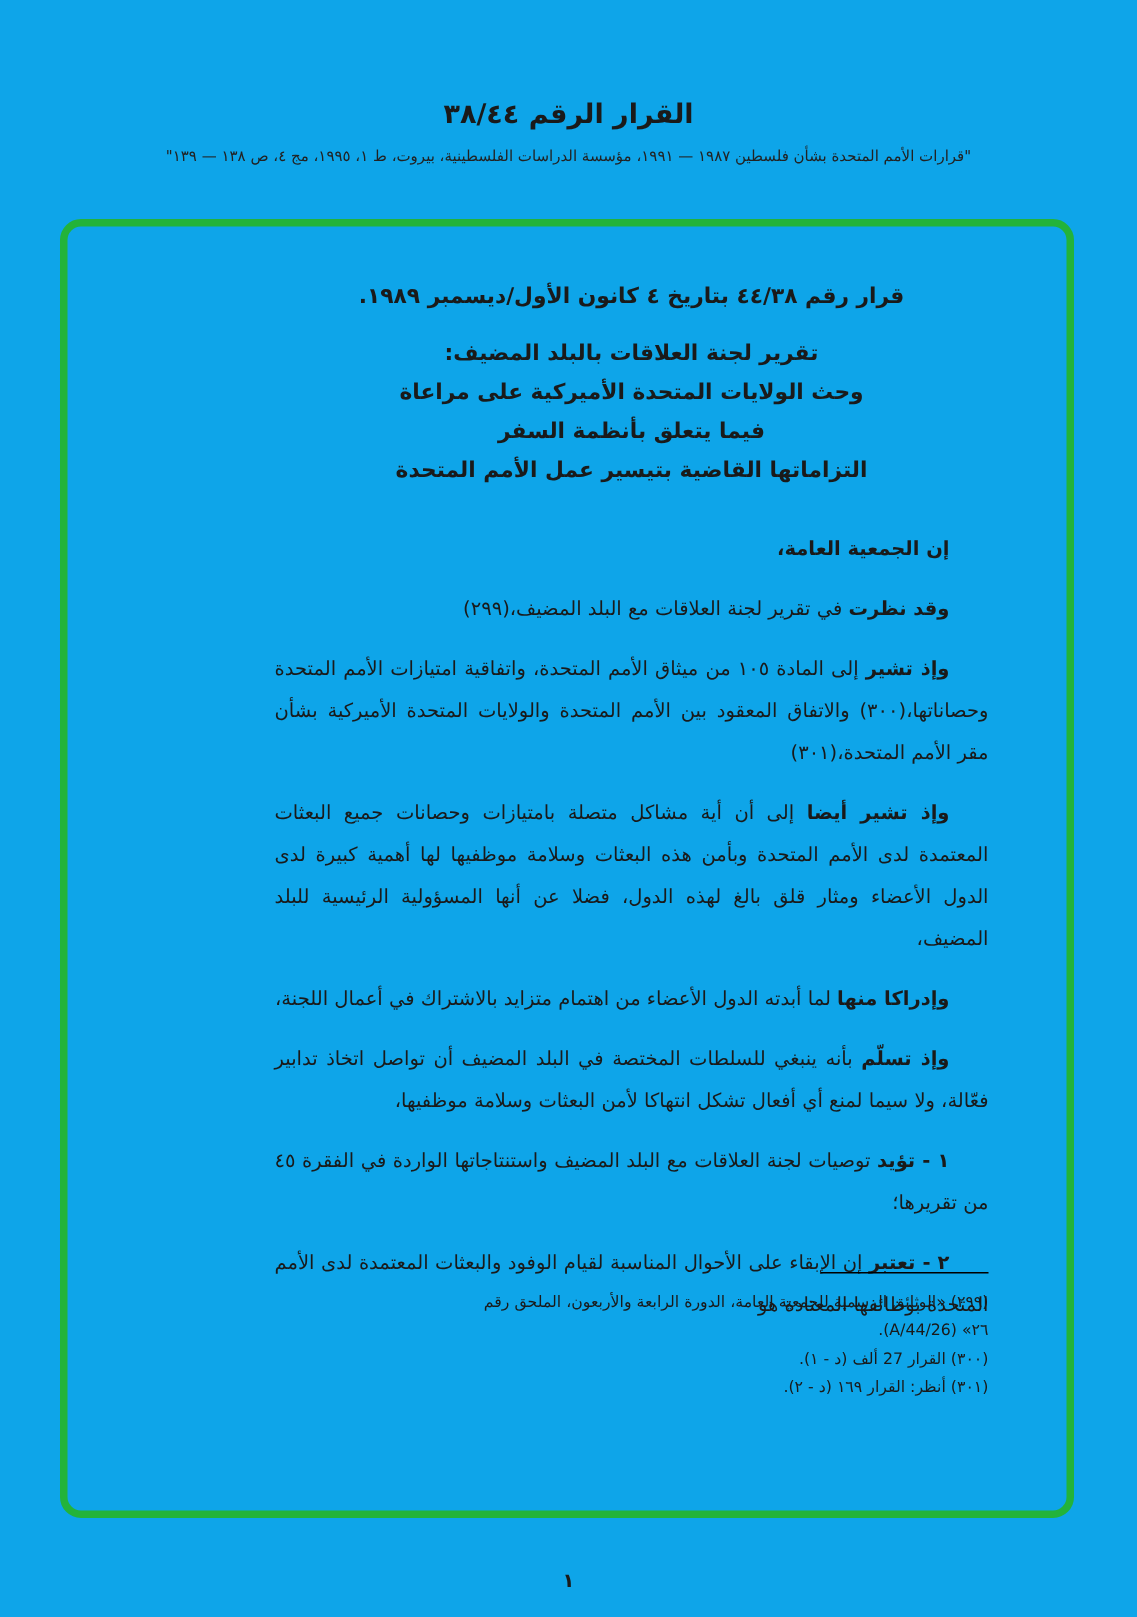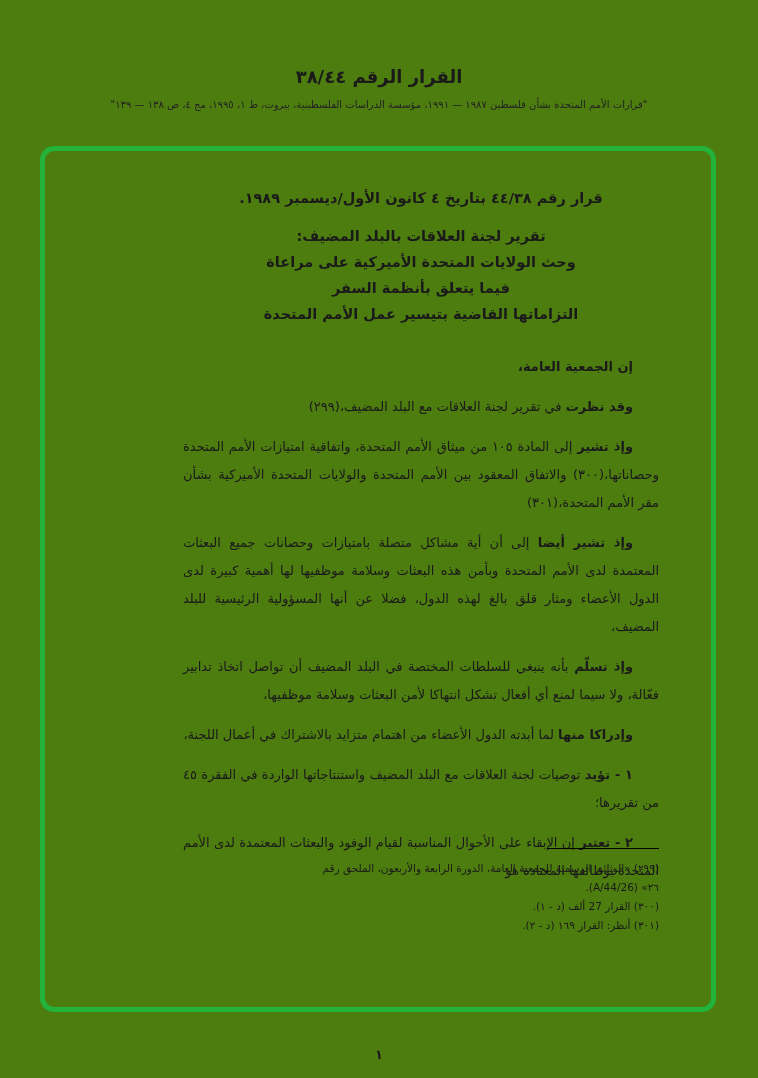--- a/index.html
+++ b/index.html
@@ -4,21 +4,21 @@
 <style>
   html, body {
     margin: 0;
     padding: 0;
     background: #ffffff;
   }
   .page {
     position: relative;
     width: 758px;
     height: 1078px;
-    background: #4d7c0f;
+    background: #0ea5e9;
     font-family: "DejaVu Sans", sans-serif;
     color: #1a1a1a;
     overflow: hidden;
   }
   .page-header {
     direction: rtl;
     text-align: center;
     padding-top: 66px;
   }
   .page-title {
@@ -120,22 +120,22 @@
         <div class="heading-line">وحث الولايات المتحدة الأميركية على مراعاة</div>
         <div class="heading-line">فيما يتعلق بأنظمة السفر</div>
         <div class="heading-line">التزاماتها القاضية بتيسير عمل الأمم المتحدة</div>
       </div>
 
       <div class="doc-body">
         <p><span class="lead">إن الجمعية العامة،</span><span></span></p>
         <p><span class="lead">وقد نظرت</span><span> في تقرير لجنة العلاقات مع البلد المضيف،(٢٩٩)</span></p>
         <p><span class="lead">وإذ تشير</span><span> إلى المادة ١٠٥ من ميثاق الأمم المتحدة، واتفاقية امتيازات الأمم المتحدة وحصاناتها،(٣٠٠) والاتفاق المعقود بين الأمم المتحدة والولايات المتحدة الأميركية بشأن مقر الأمم المتحدة،(٣٠١)</span></p>
         <p><span class="lead">وإذ تشير أيضا</span><span> إلى أن أية مشاكل متصلة بامتيازات وحصانات جميع البعثات المعتمدة لدى الأمم المتحدة وبأمن هذه البعثات وسلامة موظفيها لها أهمية كبيرة لدى الدول الأعضاء ومثار قلق بالغ لهذه الدول، فضلا عن أنها المسؤولية الرئيسية للبلد المضيف،</span></p>
+        <p><span class="lead">وإدراكا منها</span><span> لما أبدته الدول الأعضاء من اهتمام متزايد بالاشتراك في أعمال اللجنة،</span></p>
         <p><span class="lead">وإذ تسلّم</span><span> بأنه ينبغي للسلطات المختصة في البلد المضيف أن تواصل اتخاذ تدابير فعّالة، ولا سيما لمنع أي أفعال تشكل انتهاكا لأمن البعثات وسلامة موظفيها،</span></p>
-        <p><span class="lead">وإدراكا منها</span><span> لما أبدته الدول الأعضاء من اهتمام متزايد بالاشتراك في أعمال اللجنة،</span></p>
         <p><span class="lead">١ - تؤيد</span><span> توصيات لجنة العلاقات مع البلد المضيف واستنتاجاتها الواردة في الفقرة ٤٥ من تقريرها؛</span></p>
         <p><span class="lead">٢ - تعتبر</span><span> إن الإبقاء على الأحوال المناسبة لقيام الوفود والبعثات المعتمدة لدى الأمم المتحدة بوظائفها المعتادة هو</span></p>
       </div>
 
       <div class="footnotes">
         <div class="fn-rule"></div>
         <p class="footnote">(٢٩٩) «الوثائق الرسمية للجمعية العامة، الدورة الرابعة والأربعون، الملحق رقم ٢٦» (A/44/26).</p>
         <p class="footnote">(٣٠٠) القرار 27 ألف (د - ١).</p>
         <p class="footnote">(٣٠١) أنظر: القرار ١٦٩ (د - ٢).</p>
       </div>

